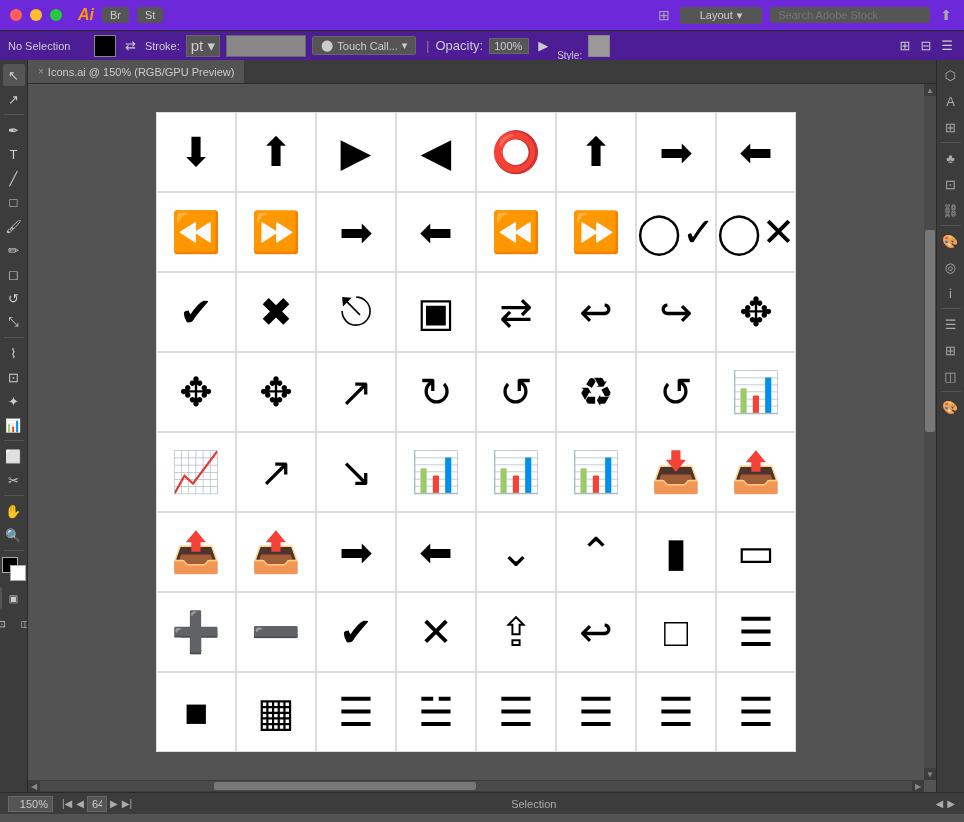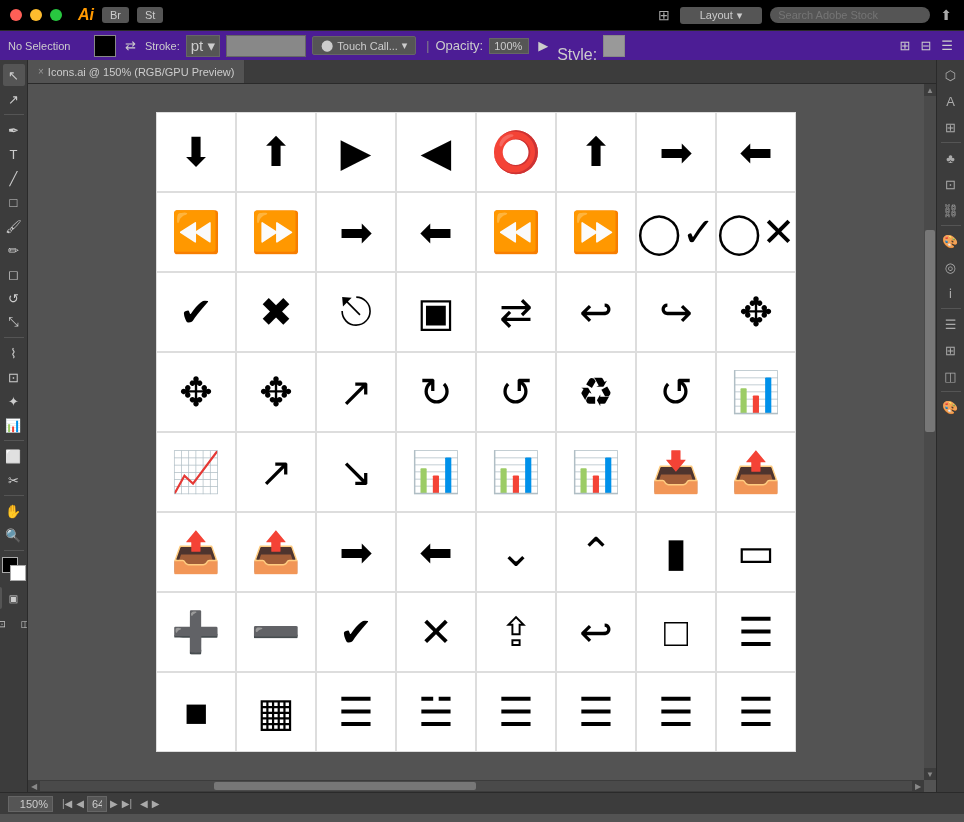--- a/index.html
+++ b/index.html
@@ -9,21 +9,21 @@
       background: #535353;
       font-family: -apple-system, BlinkMacSystemFont, 'Helvetica Neue', Arial, sans-serif;
       font-size: 12px;
       color: #ccc;
       overflow: hidden;
     }
 
     
     #title-bar {
       height: 30px;
-      background: #000000;
+      background: #6d28d9;
       display: flex;
       align-items: center;
       padding: 0 10px;
       gap: 8px;
     }
     .traffic-light {
       width: 12px; height: 12px; border-radius: 50%; display: inline-block;
     }
     .tl-close { background: #ff5f57; }
     .tl-min { background: #febc2e; }
@@ -56,21 +56,21 @@
       display: flex;
       align-items: center;
       gap: 4px;
     }
     #search-stock {
       background: #555;
       border: none;
       color: #ccc;
       font-size: 11px;
       padding: 2px 8px;
-      border-radius: 8px;
+      border-radius: 3px;
       width: 160px;
     }
     .icon-btn {
       background: none;
       border: none;
       color: #aaa;
       cursor: pointer;
       font-size: 14px;
       padding: 2px;
     }
@@ -129,21 +129,21 @@
     }
     .opacity-label { color: #ccc; font-size: 13px; }
     .opacity-value {
       background: #555;
       border: 1px solid #666;
       color: #ccc;
       font-size: 11px;
       width: 40px;
       padding: 1px 4px;
     }
-    .style-label { color: #ccc; font-size: 16px; margin-top: 19px; }
+    .style-label { color: #ccc; font-size: 10px; margin-top: 19px; }
     .style-swatch {
       width: 22px; height: 22px;
       background: #999;
       border: 1px solid #888;
     }
     .tb-end-icons { display: flex; gap: 4px; margin-left: auto; }
 
     
     #main {
       display: flex;
@@ -607,17 +607,18 @@
     <input class="zoom-input" type="text" value="150%" style="">
     <span></span>
   </div>
   <div class="nav-arrows">
     <button class="nav-arrow-btn">|◀</button>
     <button class="nav-arrow-btn">◀</button>
     <input class="page-input" type="text" value="64" style="">
     <button class="nav-arrow-btn">▶</button>
     <button class="nav-arrow-btn">▶|</button>
   </div>
+  <span class="status-text">Selection</span>
   <div class="status-nav-arrows">
     <button class="nav-arrow-btn">◀</button>
     <button class="nav-arrow-btn">▶</button>
   </div>
 </div>
 
 </body></html>

